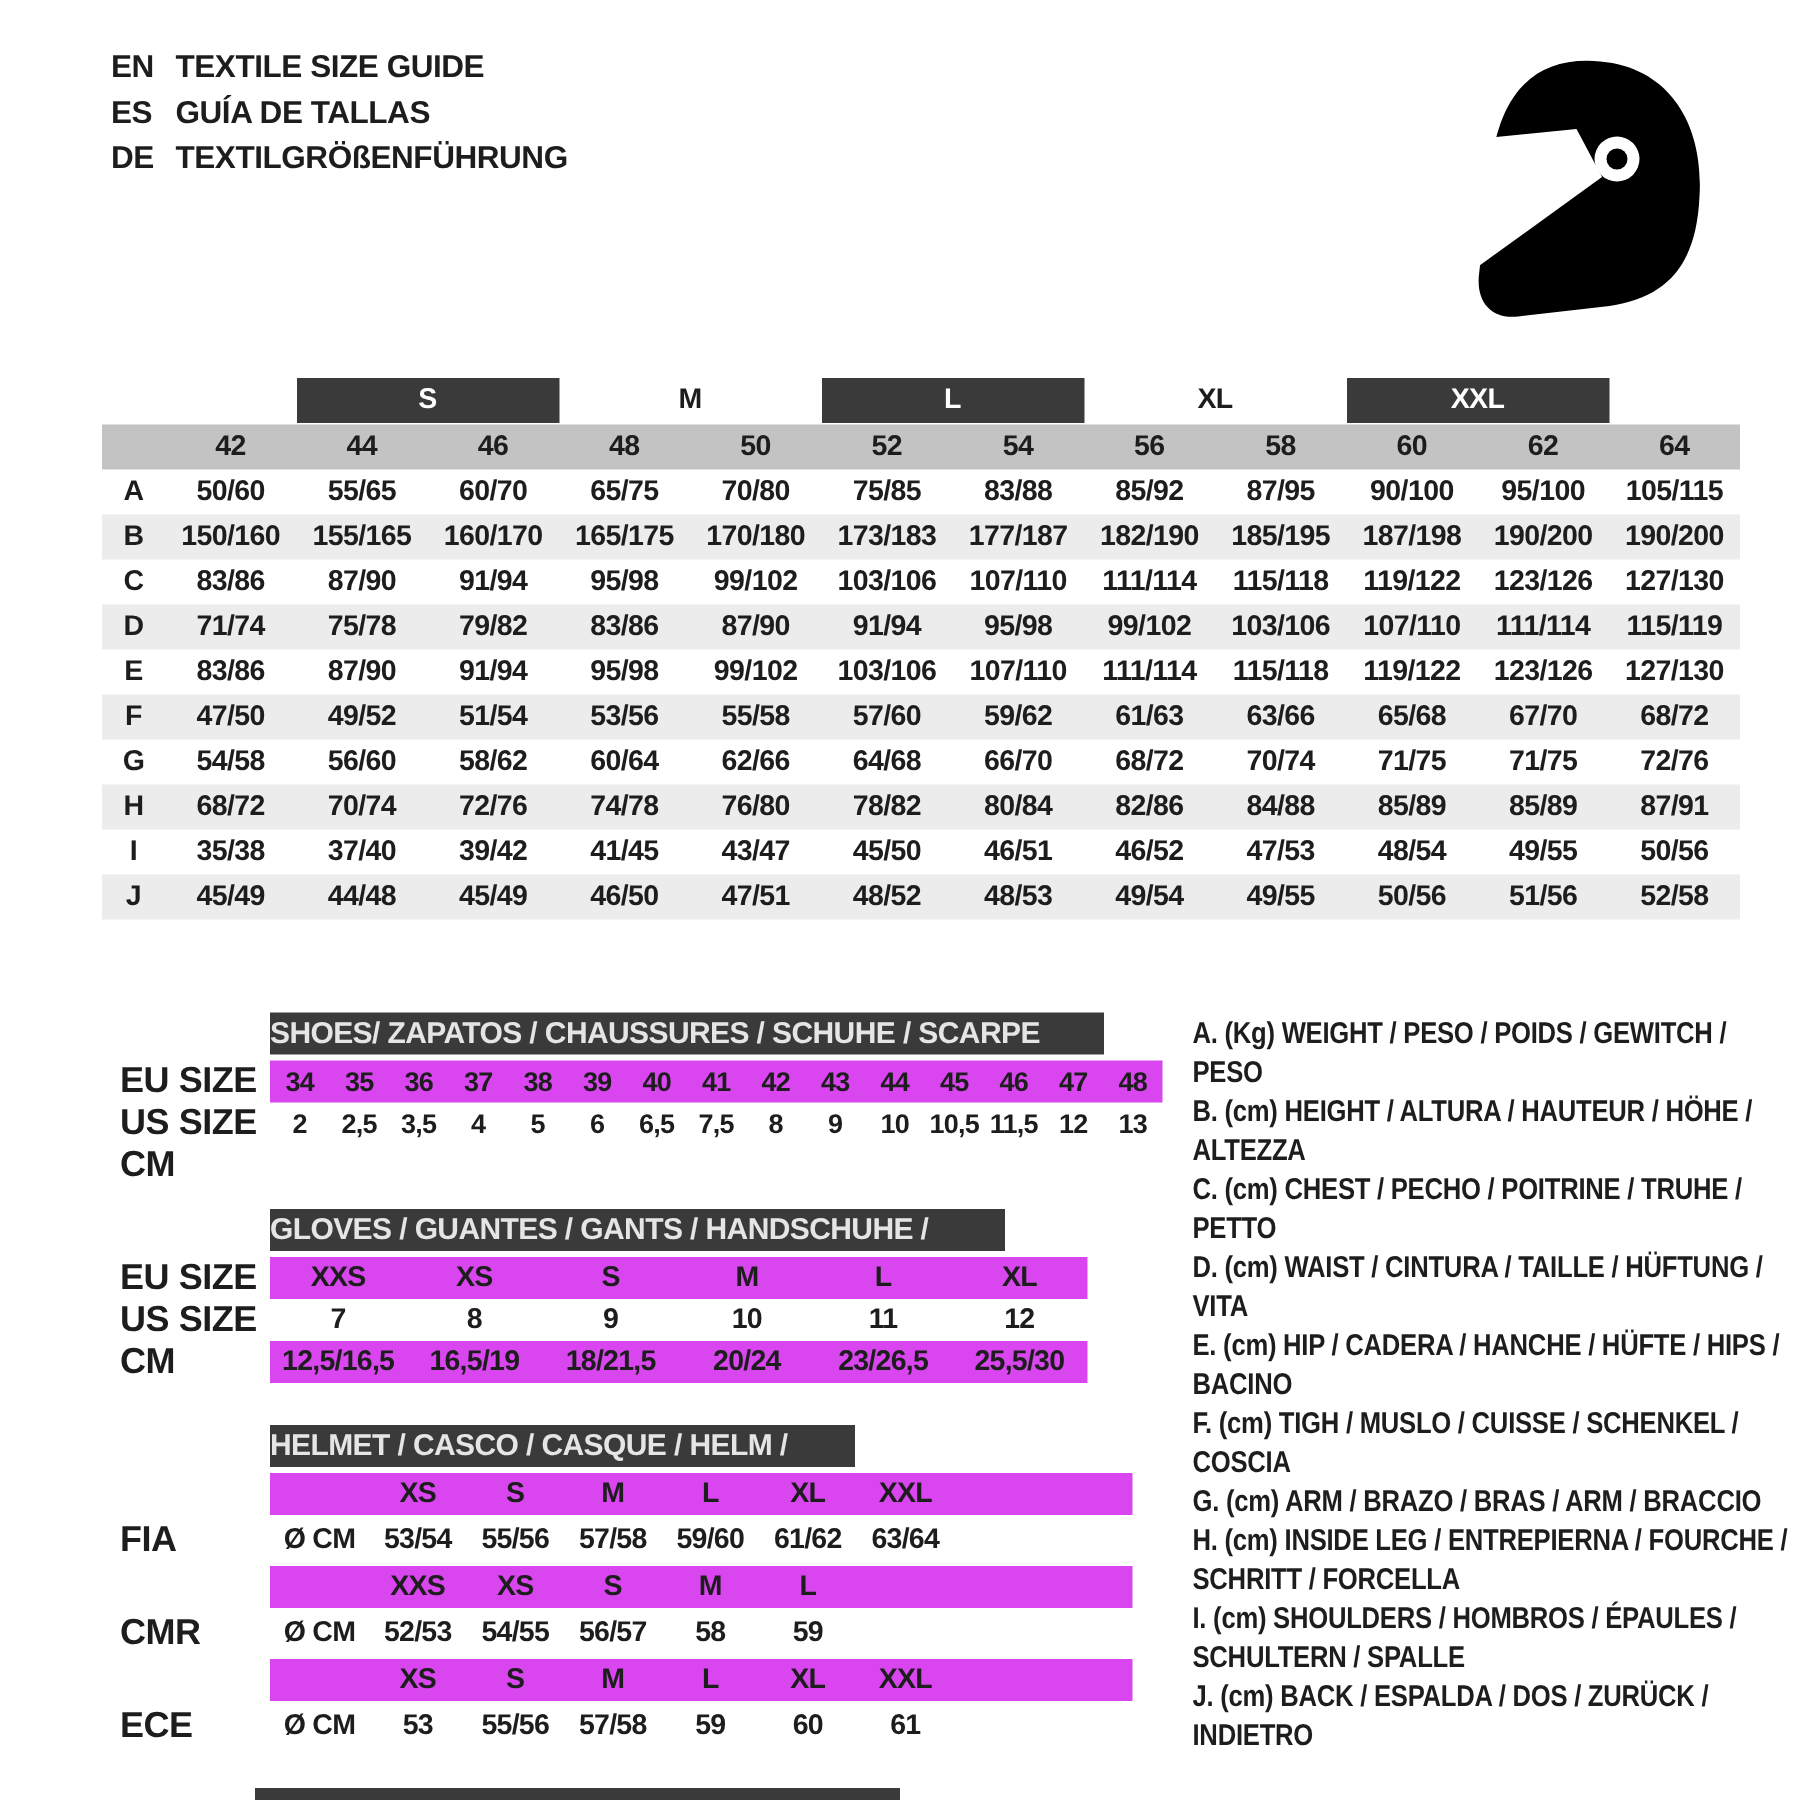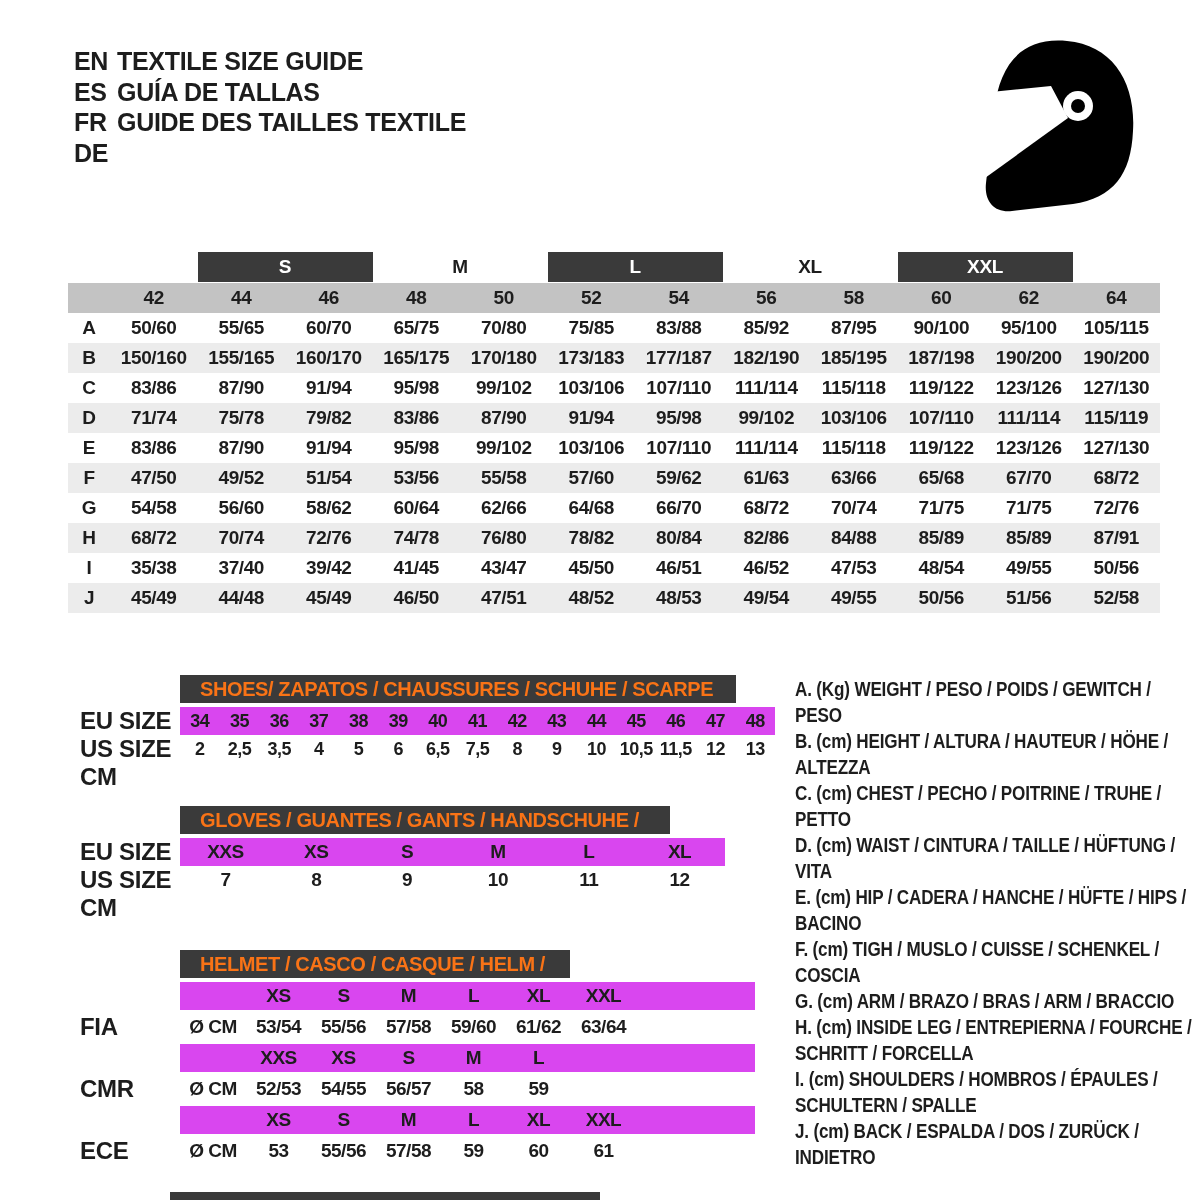--- a/index.html
+++ b/index.html
@@ -2,42 +2,42 @@
 <html><head>
 <meta charset="utf-8">
 <style>
   html,body{margin:0;padding:0;}
   body{
     width:1200px;height:1200px;position:relative;background:#ffffff;
     font-family:"Liberation Sans",sans-serif;font-weight:700;color:#1d1d1d;
     overflow:hidden;
   }
   
-  #languages{position:absolute;left:74px;top:46px;font-size:25px;line-height:30.5px;letter-spacing:-0.3px;}
+  #languages{position:absolute;left:74px;top:30px;font-size:21px;line-height:30.5px;letter-spacing:-0.3px;}
   .lang-row{display:flex;}
   .lang-code{width:43px;}
   
   #brand-icon{position:absolute;left:975px;top:36px;width:165px;height:178px;}
   #brand-icon svg{width:100%;height:100%;}
   
   #size-table{position:absolute;left:68px;top:252px;width:1092px;font-size:19px;letter-spacing:-0.4px;text-align:center;}
   .grid13{display:grid;grid-template-columns:42px repeat(12,1fr);align-items:center;}
   .group-row{height:30px;}
   .group{height:30px;line-height:30px;}
   .group.dark{background:#3a3a3a;color:#fff;}
   .numbers-row{height:30px;background:#c3c3c3;margin-top:1px;}
   .data-row{height:30px;}
   .data-row.stripe{background:#ececec;}
   
   .sec{position:absolute;left:80px;}
   #shoes{top:675px;}
   #gloves{top:806px;}
   #helmet{top:950px;}
-  .sec-header{margin-left:100px;height:28px;line-height:28px;background:#3a3a3a;color:#f97316;
-    padding-left:20px;font-size:20px;letter-spacing:-0.4px;box-sizing:border-box;}
+  .sec-header{margin-left:100px;height:28px;line-height:28px;background:#3a3a3a;color:#e5e5e5;
+    padding-left:0;font-size:20px;letter-spacing:-0.4px;box-sizing:border-box;}
   #shoes .sec-header{width:556px;}
   #gloves .sec-header{width:490px;}
   #helmet .sec-header{width:390px;}
   .sec-row{display:flex;align-items:center;height:28px;}
   .sec-row:nth-of-type(2){margin-top:4px;}
   #helmet .sec-row{margin-top:3px;}
   #helmet .sec-row:nth-of-type(2){margin-top:4px;}
   .sec-label{width:100px;font-size:24px;letter-spacing:-0.3px;}
   .band{height:28px;display:grid;align-items:center;text-align:center;letter-spacing:-0.5px;}
   .band.shaded{background:#d946ef;}
@@ -56,25 +56,22 @@
 <div id="languages">
     <div class="lang-row">
       <div class="lang-code">EN</div>
       <div class="lang-title">TEXTILE SIZE GUIDE</div>
     </div>
     <div class="lang-row">
       <div class="lang-code">ES</div>
       <div class="lang-title">GUÍA DE TALLAS</div>
     </div>
     <div class="lang-row">
-      <div class="lang-code">FR</div>
-      <div class="lang-title">GUIDE DES TAILLES TEXTILE</div>
-    </div>
-    <div class="lang-row">
       <div class="lang-code">DE</div>
+      <div class="lang-title">TEXTILGRÖßENFÜHRUNG</div>
     </div>
   </div>
 
 <div id="brand-icon">
   <svg viewBox="0 0 165 178" xmlns="http://www.w3.org/2000/svg" aria-hidden="true">
     <path d="M92,5 C138,9 161,47 158,95 C156,139 138,162 98,168 L37,175 C19,177 9,165 11,147 L19,75 C25,25 49,1 92,5 Z" fill="#000"></path>
     <path d="M16,56 L76,50 L93,82 L10,142 Z" fill="#fff"></path>
     <circle cx="103" cy="70" r="15" fill="#fff"></circle>
     <circle cx="103" cy="70" r="7" fill="#000"></circle>
   </svg>
@@ -322,20 +319,28 @@
         <div>7</div>
         <div>8</div>
         <div>9</div>
         <div>10</div>
         <div>11</div>
         <div>12</div>
       </div>
     </div>
     <div class="sec-row">
       <div class="sec-label">CM</div>
+      <div class="band shaded">
+        <div>12,5/16,5</div>
+        <div>16,5/19</div>
+        <div>18/21,5</div>
+        <div>20/24</div>
+        <div>23/26,5</div>
+        <div>25,5/30</div>
+      </div>
     </div>
   </div>
 
 <div id="helmet" class="sec">
   <div class="sec-header">HELMET / CASCO / CASQUE / HELM / CASCO</div>
 <div class="sec-row">
       <div class="sec-label"></div>
       <div class="band shaded">
         <div></div>
         <div>XS</div>

